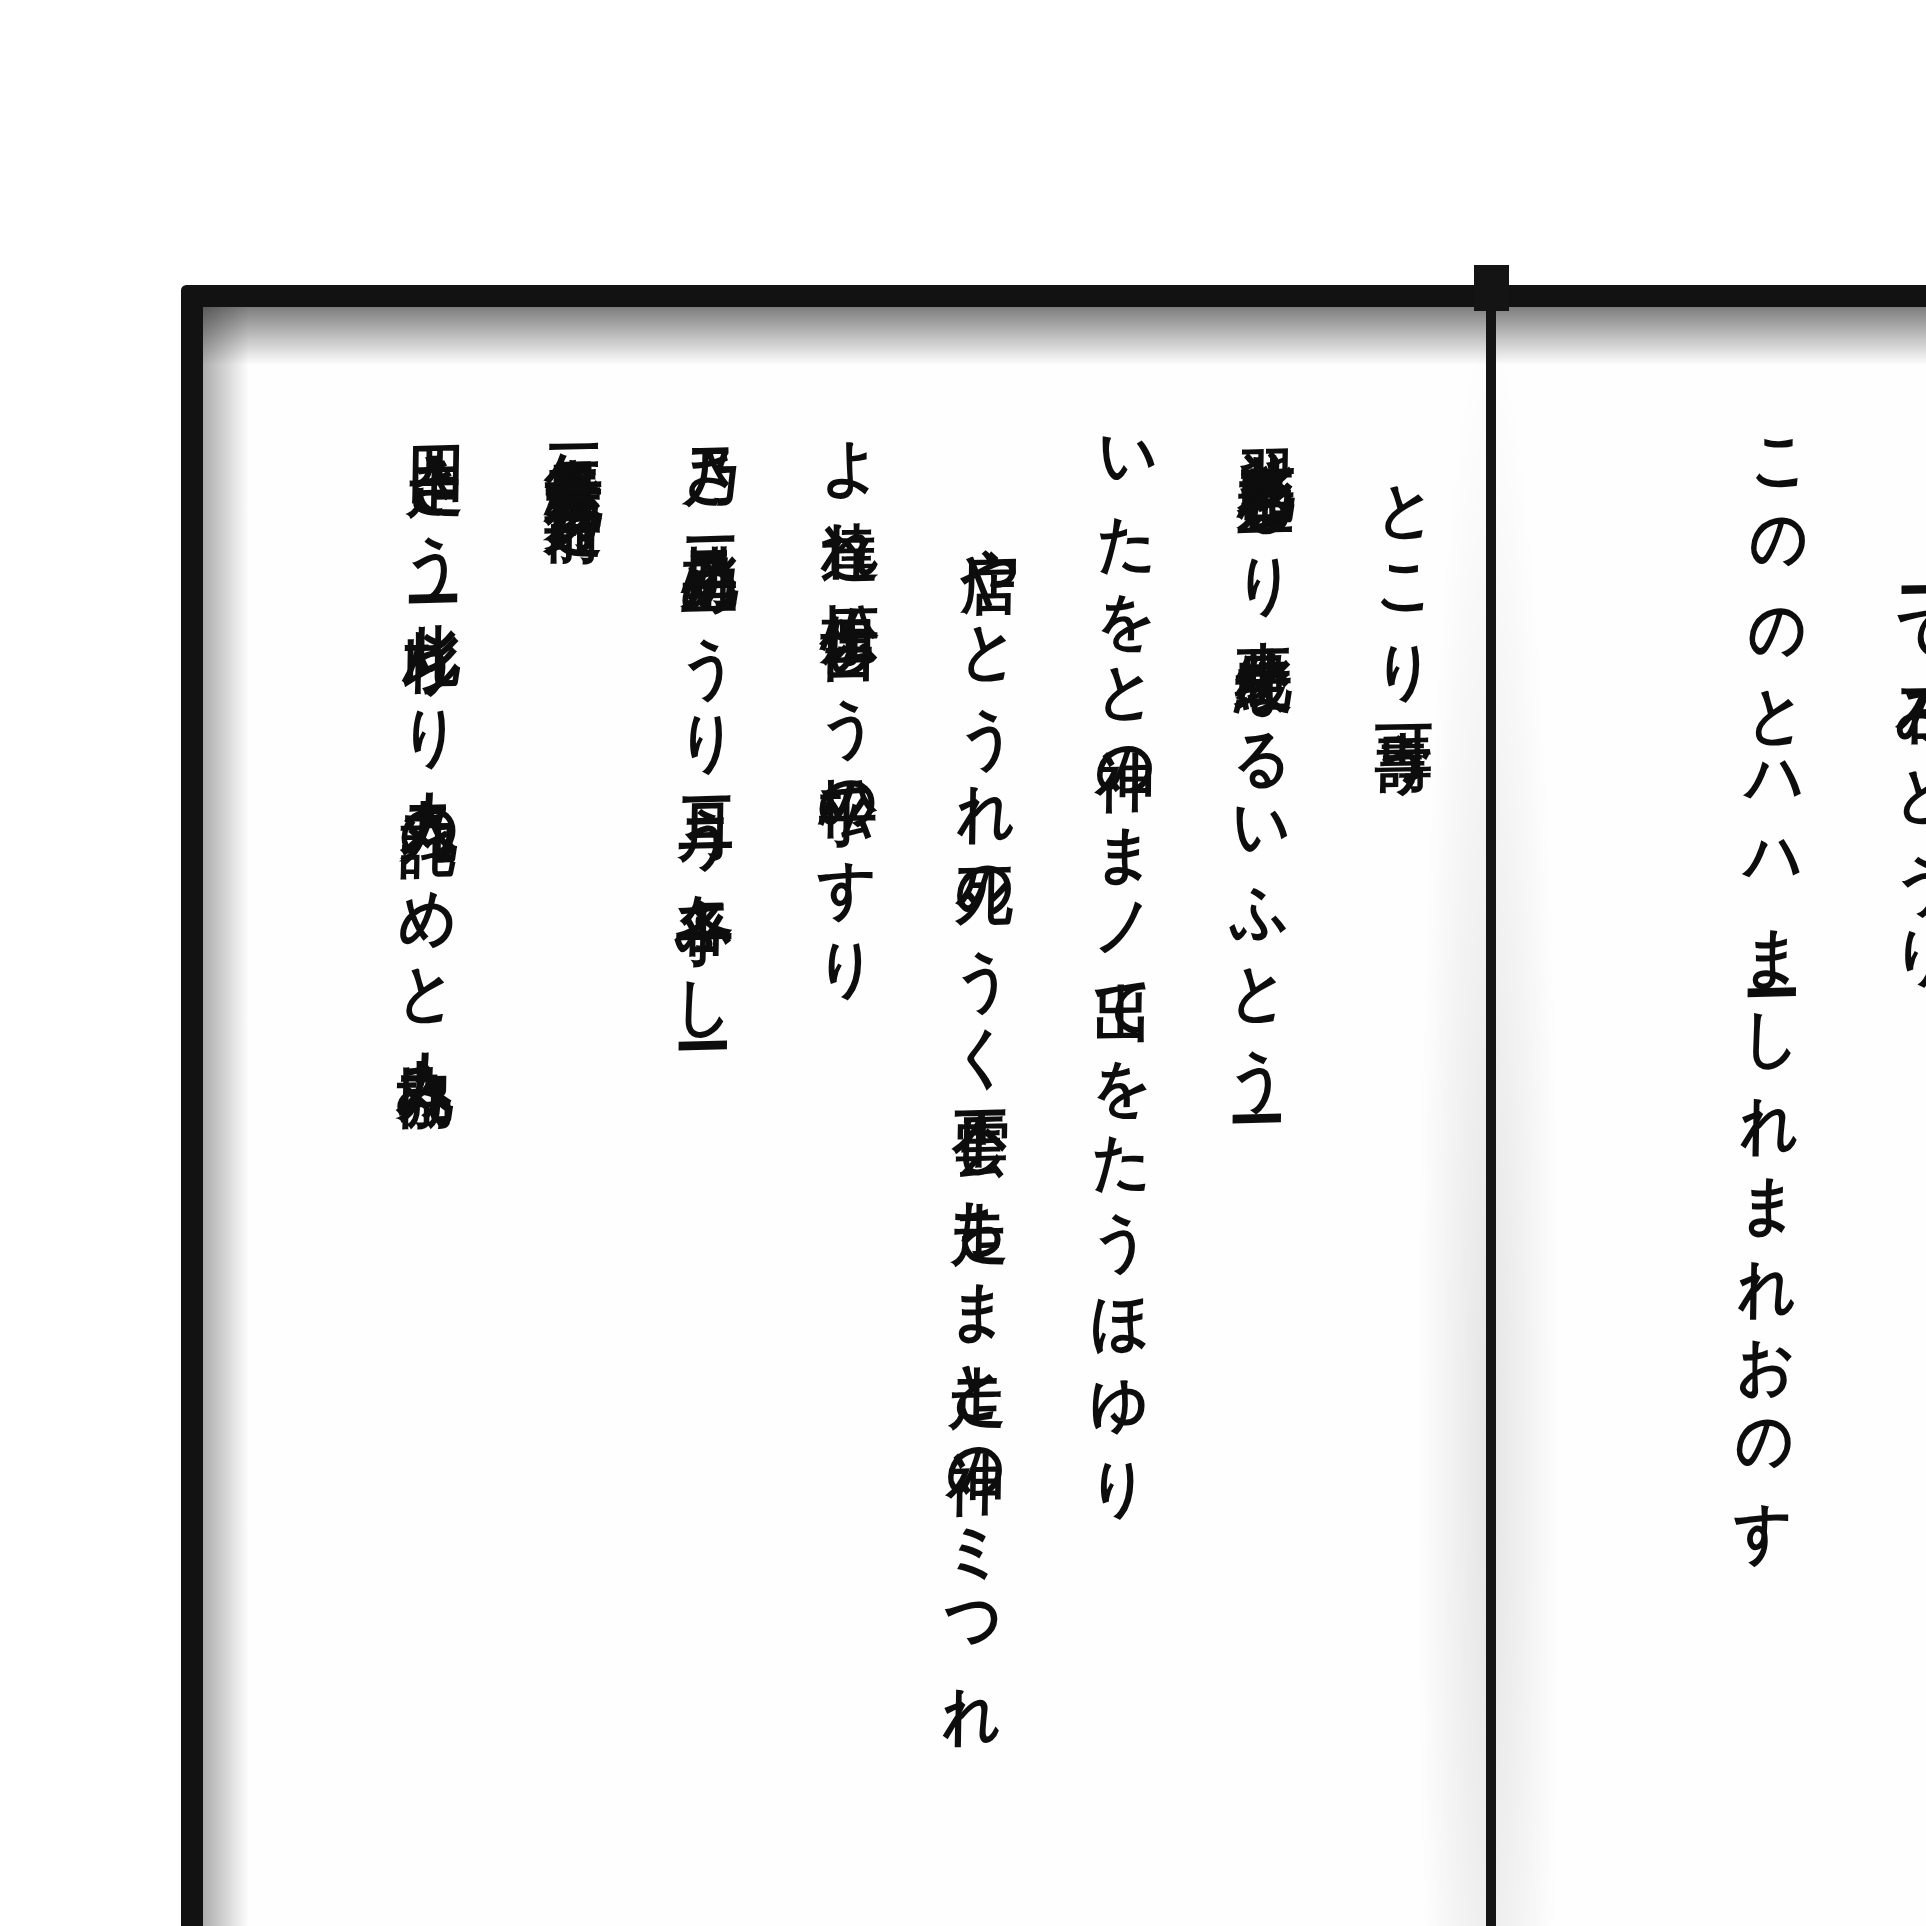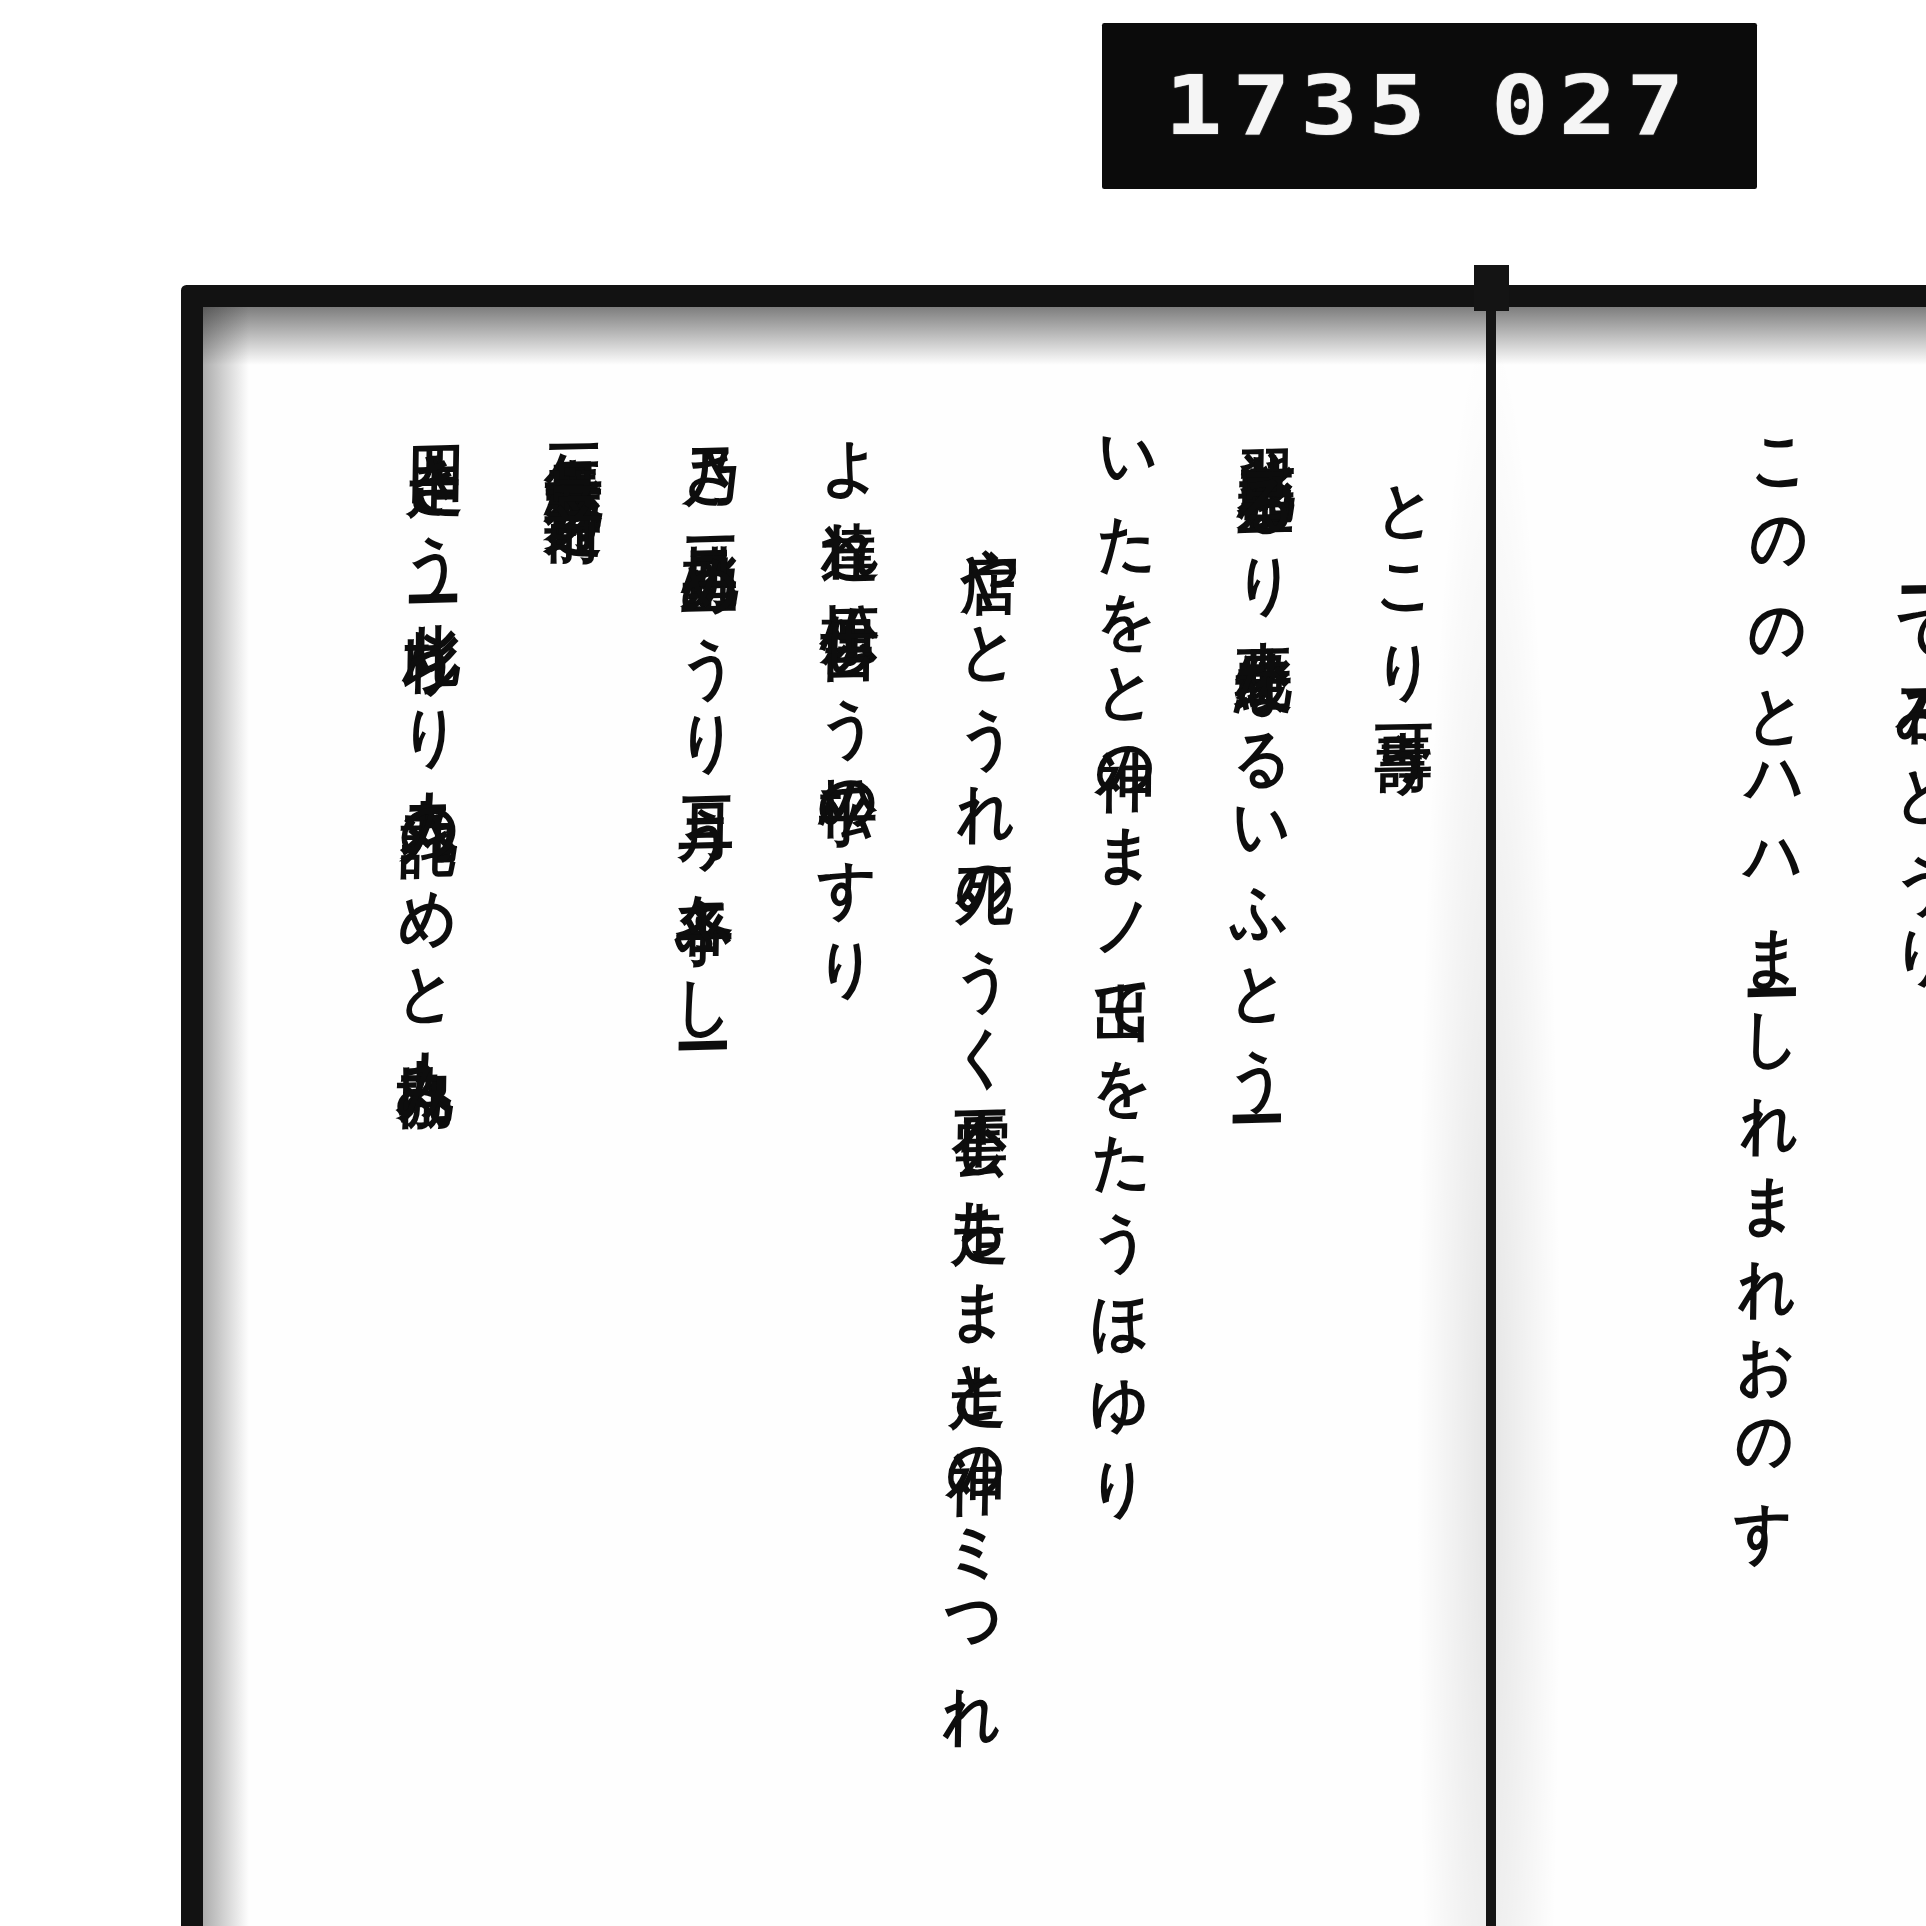--- a/index.html
+++ b/index.html
@@ -153,27 +153,20 @@
     transform: skewY(-2.4deg) rotate(0.9deg) scale(0.98, 1.10);
     transform-origin: top right;
     font-weight: 600;
   }
 </style>
 </head>
 <body>
 
 <div id="page">
 
-  <div id="counter-plate">
-    <div id="counter-digits">
-      <span class="counter-seg">1735</span>
-      <span id="counter-gap"></span>
-      <span class="counter-seg">027</span>
-    </div>
-  </div>
 
   <div id="book">
     <div id="book-border"></div>
     <div id="paper">
       <div class="shade" id="shade-top"></div>
 
       <div class="shade" id="shade-left"></div>
 
       <div class="page-side" id="page-right">
 

